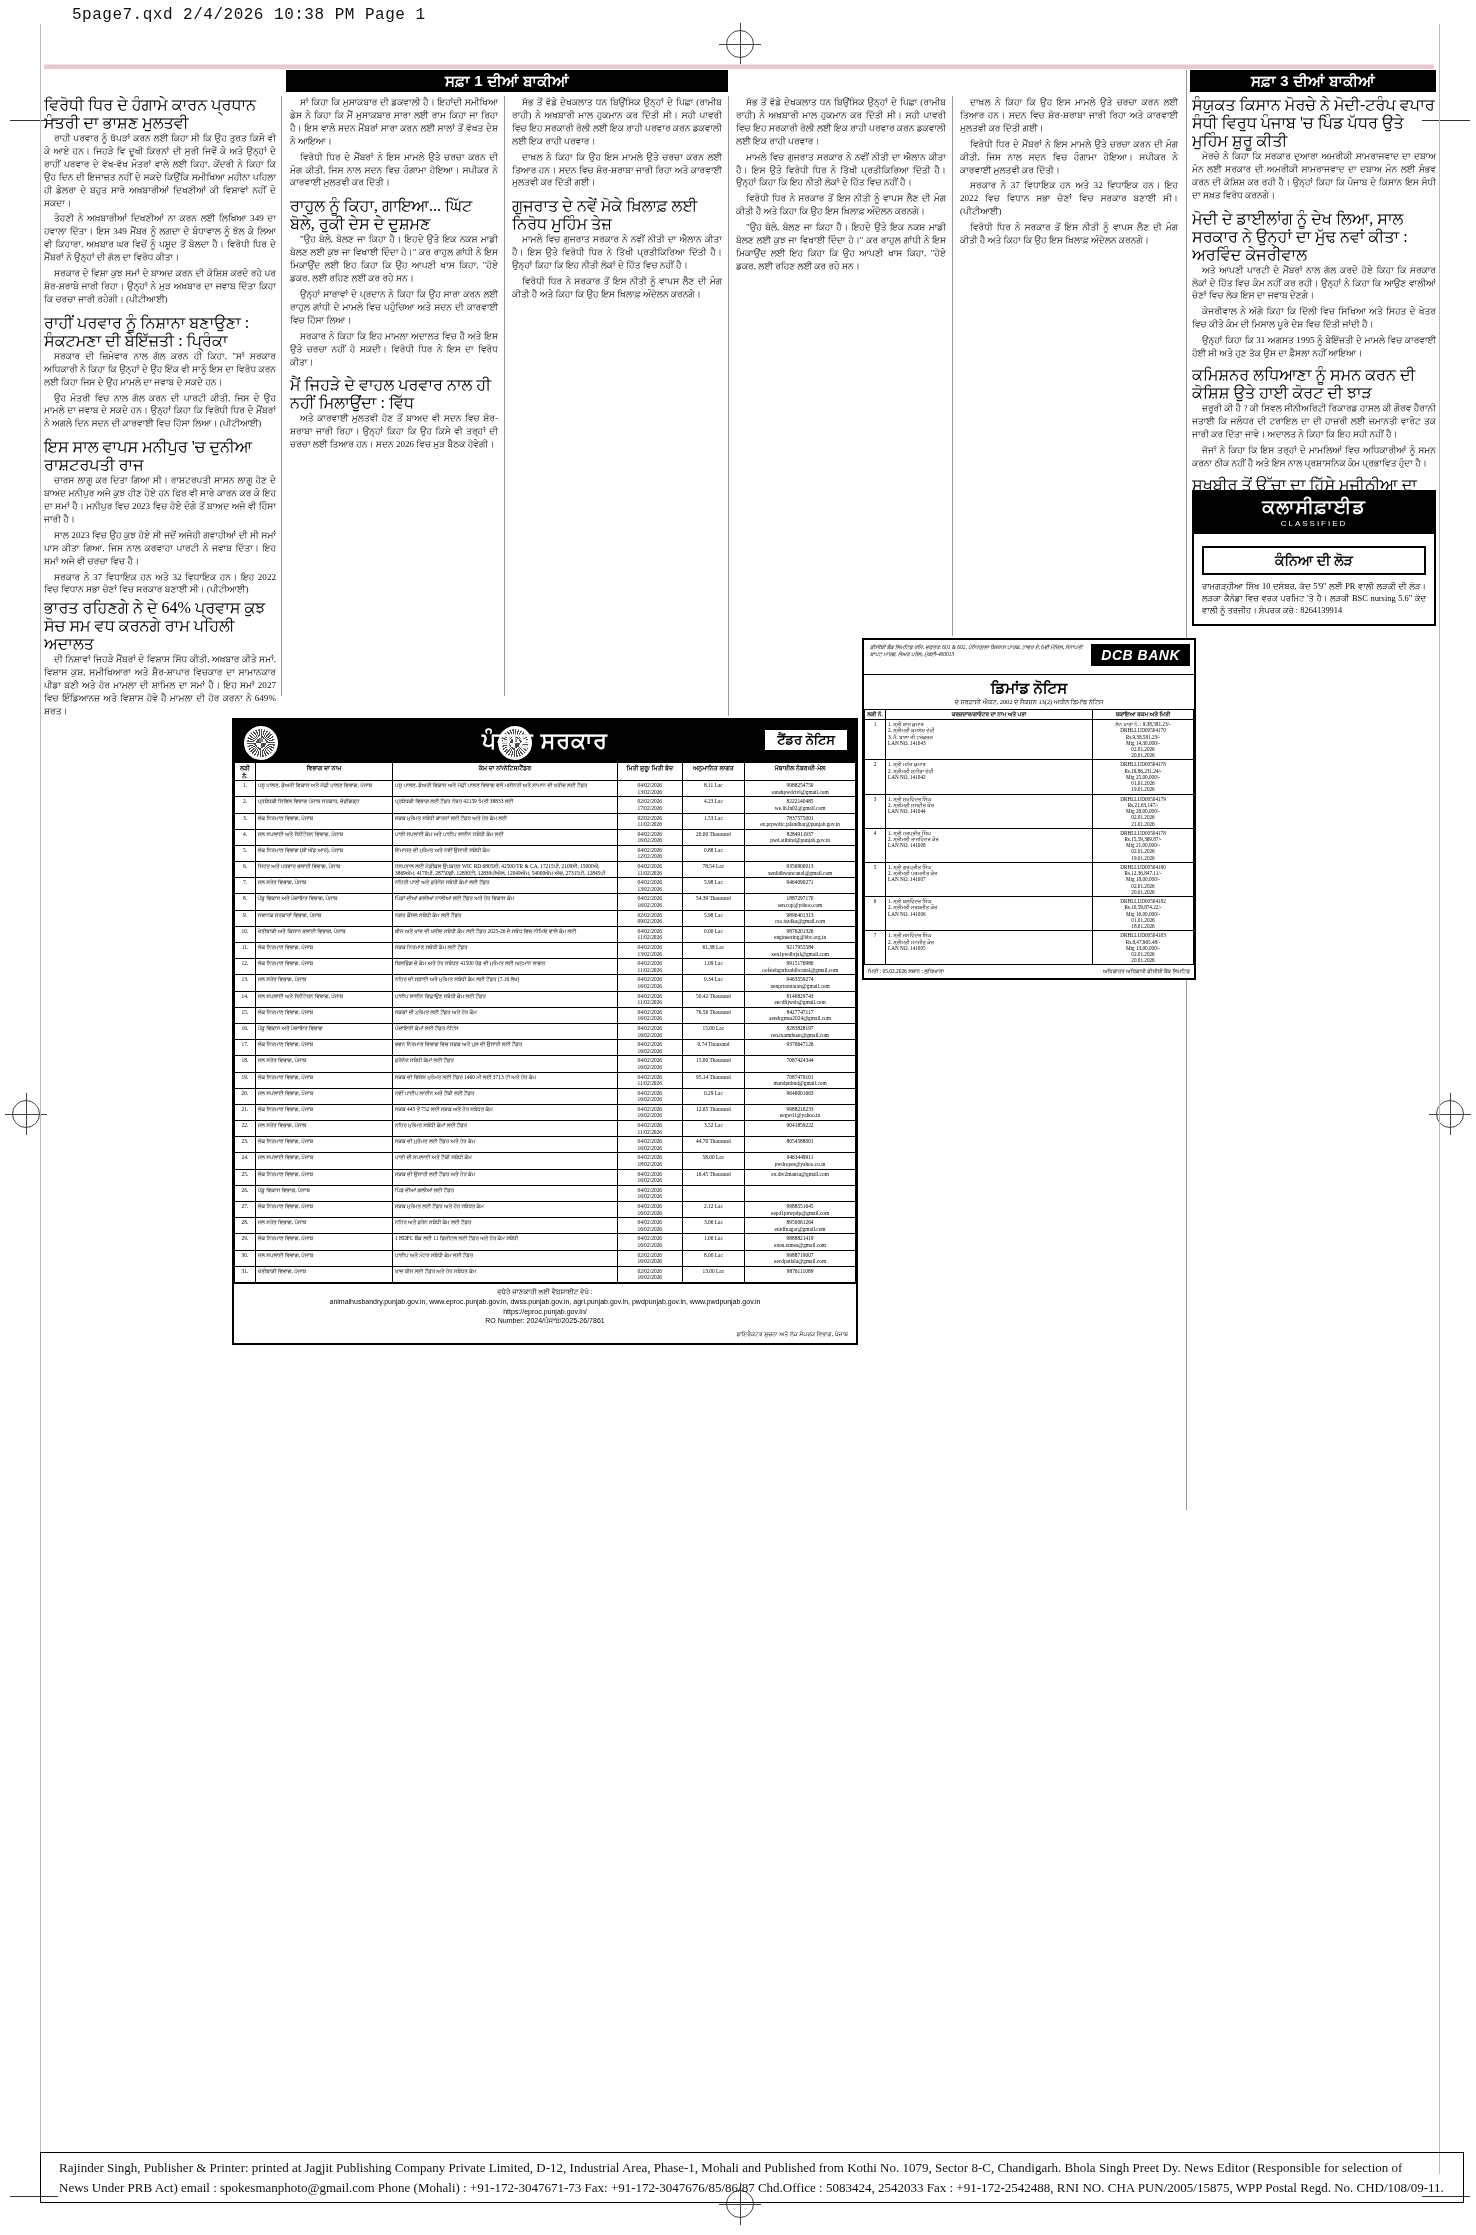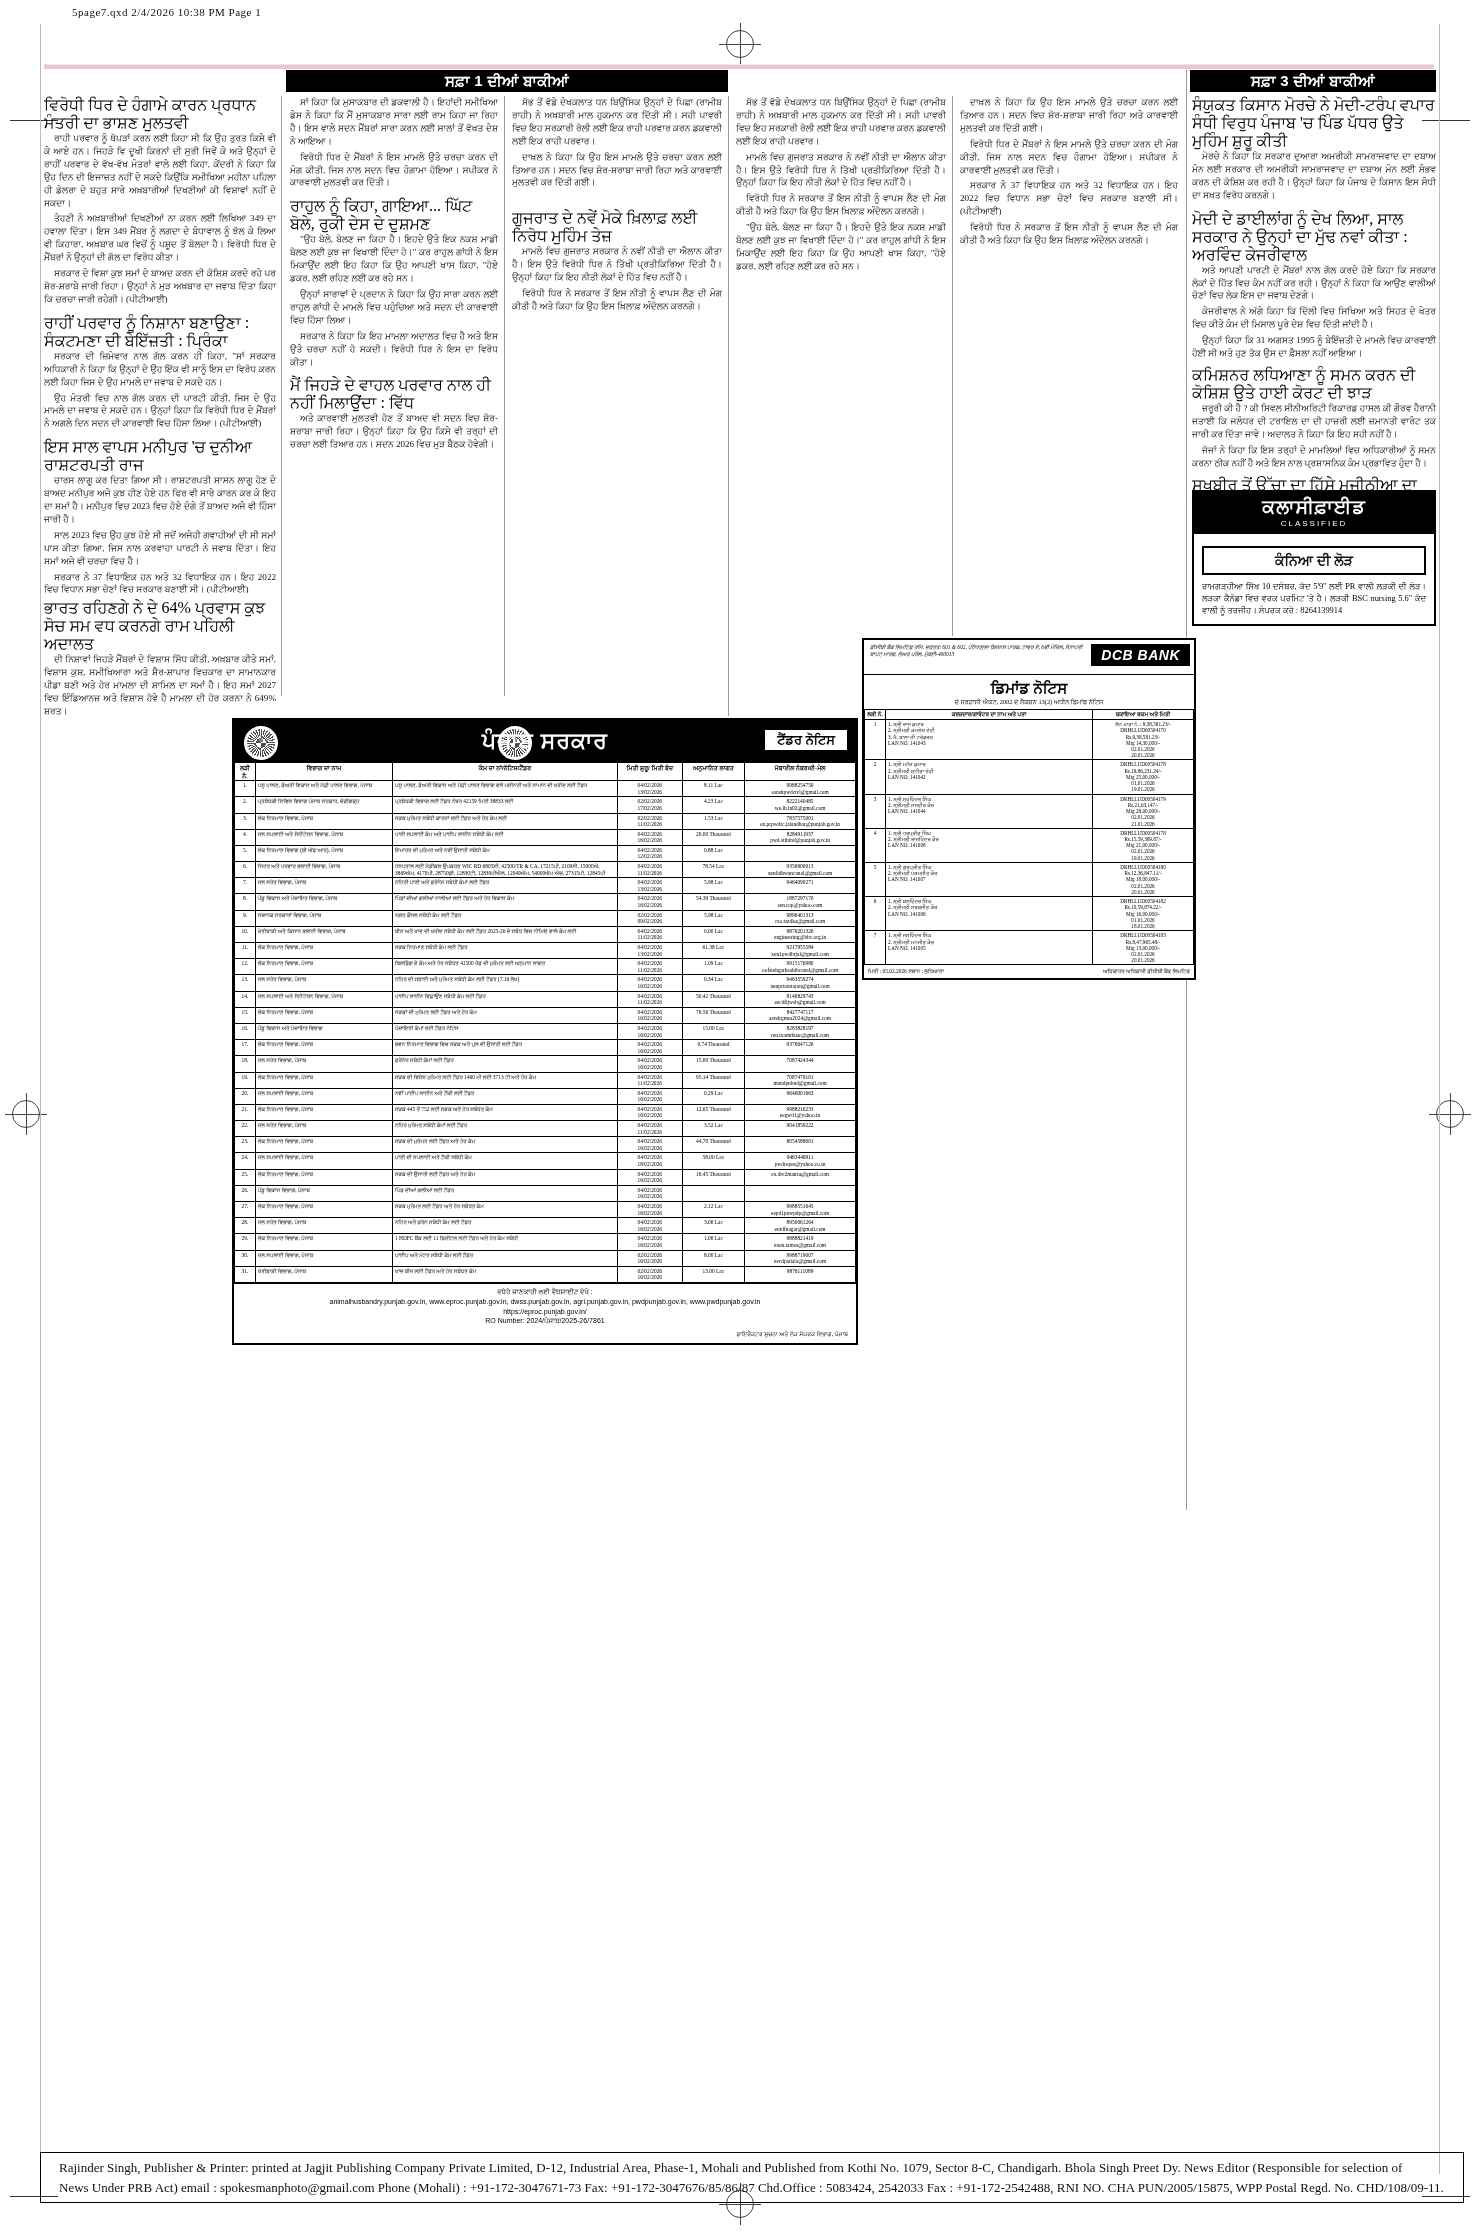--- a/index.html
+++ b/index.html
@@ -1,20 +1,20 @@
 <!DOCTYPE html>
 <html><head>
 <meta charset="utf-8">
 <style>
   html,body{margin:0;padding:0;background:#ffffff;}
   body{font-family:"Liberation Serif",serif;color:#000;}
   .page{position:relative;width:1476px;height:2235px;background:#fff;overflow:hidden;}
 
   
-  .slug{position:absolute;top:6px;left:72px;font-family:Liberation Serif, serif;font-size:11px;letter-spacing:.5px;color:#111;}
+  .slug{position:absolute;top:6px;left:72px;font-family:Liberation Mono, monospace;font-size:16px;letter-spacing:.5px;color:#111;}
   .cropmark{position:absolute;background:#333;}
   .reg{position:absolute;width:26px;height:26px;border:1px solid #444;border-radius:50%;}
   .reg:before,.reg:after{content:"";position:absolute;background:#444;}
   .reg:before{left:50%;top:-8px;width:1px;height:42px;margin-left:-.5px;}
   .reg:after{top:50%;left:-8px;height:1px;width:42px;margin-top:-.5px;}
   .trimbox{position:absolute;left:40px;top:24px;width:1398px;height:2150px;border-left:1px solid #bbb;border-right:1px solid #bbb;}
 
   
   .masthead{position:absolute;left:44px;top:30px;width:1390px;height:34px;background:linear-gradient(#c10230,#a80129);border-top:1px solid #7d0020;}
   .mast-date{position:absolute;left:8px;top:4px;background:#fff;border:1px solid #d9b7bf;padding:2px 14px;font-size:15px;font-weight:bold;color:#111;font-family:"Liberation Sans",sans-serif;}
@@ -164,21 +164,21 @@
         <p>ਅਤੇ ਕਾਰਵਾਈ ਮੁਲਤਵੀ ਹੋਣ ਤੋਂ ਬਾਅਦ ਵੀ ਸਦਨ ਵਿਚ ਸ਼ੋਰ-ਸ਼ਰਾਬਾ ਜਾਰੀ ਰਿਹਾ। ਉਨ੍ਹਾਂ ਕਿਹਾ ਕਿ ਉਹ ਕਿਸੇ ਵੀ ਤਰ੍ਹਾਂ ਦੀ ਚਰਚਾ ਲਈ ਤਿਆਰ ਹਨ। ਸਦਨ 2026 ਵਿਚ ਮੁੜ ਬੈਠਕ ਹੋਵੇਗੀ।</p>
       </div>
     </div>
   </div>
 
   <div class="colwrap" style="left:512px;width:210px;">
     <div class="body">
       <p>ਸੱਭ ਤੋਂ ਵੱਡੇ ਦੇਖਕਲਾਤ ਧਨ ਬਿਉਂਸਿਕ ਉਨ੍ਹਾਂ ਦੇ ਪਿਛਾ (ਰਾਮੀਬ ਰਾਹੀ) ਨੇ ਅਖ਼ਬਾਰੀ ਮਾਲ ਹੁਕਮਾਨ ਕਰ ਦਿੱਤੀ ਸੀ। ਸਹੀ ਪਾਵਰੀ ਵਿਚ ਇਹ ਸਰਕਾਰੀ ਰੋਲੀ ਲਈ ਇਕ ਰਾਹੀ ਪਰਵਾਰ ਕਰਨ ਡਕਵਾਲੀ ਲਈ ਇਕ ਰਾਹੀ ਪਰਵਾਰ।</p>
       <p>ਦਾਖ਼ਲ ਨੇ ਕਿਹਾ ਕਿ ਉਹ ਇਸ ਮਾਮਲੇ ਉਤੇ ਚਰਚਾ ਕਰਨ ਲਈ ਤਿਆਰ ਹਨ। ਸਦਨ ਵਿਚ ਸ਼ੋਰ-ਸ਼ਰਾਬਾ ਜਾਰੀ ਰਿਹਾ ਅਤੇ ਕਾਰਵਾਈ ਮੁਲਤਵੀ ਕਰ ਦਿੱਤੀ ਗਈ।</p>
     </div>
-    <div style="margin-top:20px;">
+    <div style="margin-top:8px;">
       <div class="hl med">ਗੁਜਰਾਤ ਦੇ ਨਵੇਂ ਮੋਕੇ ਖ਼ਿਲਾਫ਼ ਲਈ ਨਿਰੋਧ ਮੁਹਿੰਮ ਤੇਜ਼</div>
       <div class="body">
         <p>ਮਾਮਲੇ ਵਿਚ ਗੁਜਰਾਤ ਸਰਕਾਰ ਨੇ ਨਵੀਂ ਨੀਤੀ ਦਾ ਐਲਾਨ ਕੀਤਾ ਹੈ। ਇਸ ਉਤੇ ਵਿਰੋਧੀ ਧਿਰ ਨੇ ਤਿੱਖੀ ਪ੍ਰਤੀਕਿਰਿਆ ਦਿੱਤੀ ਹੈ। ਉਨ੍ਹਾਂ ਕਿਹਾ ਕਿ ਇਹ ਨੀਤੀ ਲੋਕਾਂ ਦੇ ਹਿੱਤ ਵਿਚ ਨਹੀਂ ਹੈ।</p>
         <p>ਵਿਰੋਧੀ ਧਿਰ ਨੇ ਸਰਕਾਰ ਤੋਂ ਇਸ ਨੀਤੀ ਨੂੰ ਵਾਪਸ ਲੈਣ ਦੀ ਮੰਗ ਕੀਤੀ ਹੈ ਅਤੇ ਕਿਹਾ ਕਿ ਉਹ ਇਸ ਖ਼ਿਲਾਫ਼ ਅੰਦੋਲਨ ਕਰਨਗੇ।</p>
       </div>
     </div>
   </div>
 
   <div class="colwrap" style="left:736px;width:210px;top:96px;">
     <div class="body">

